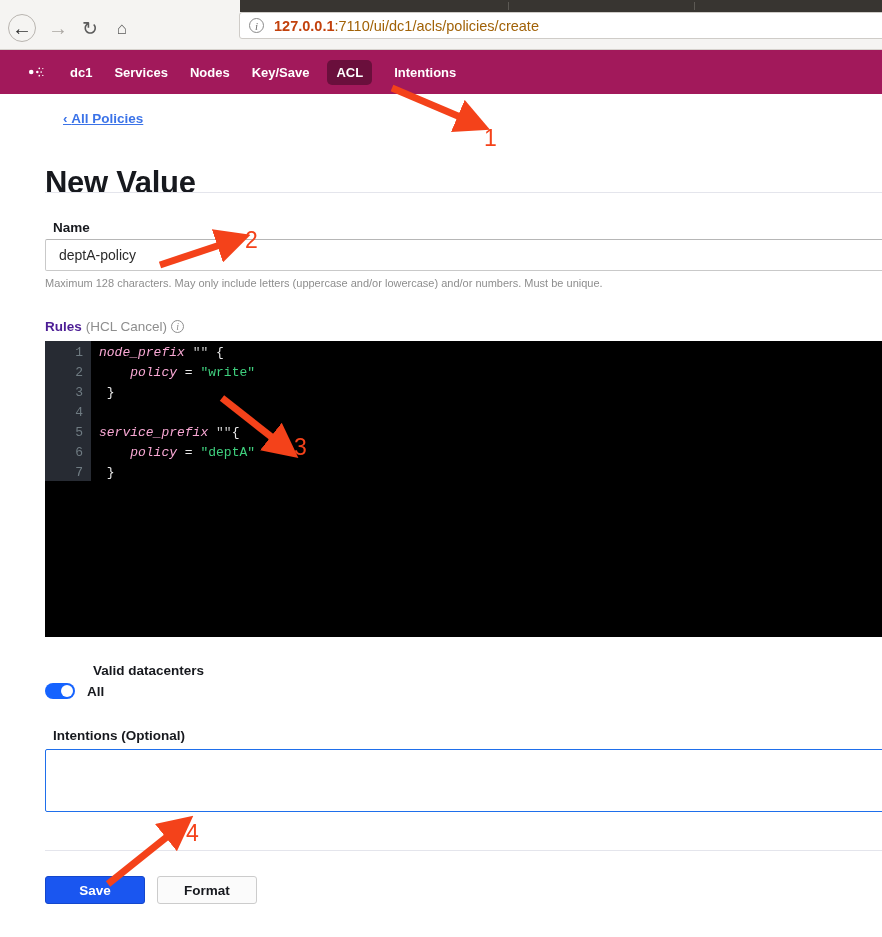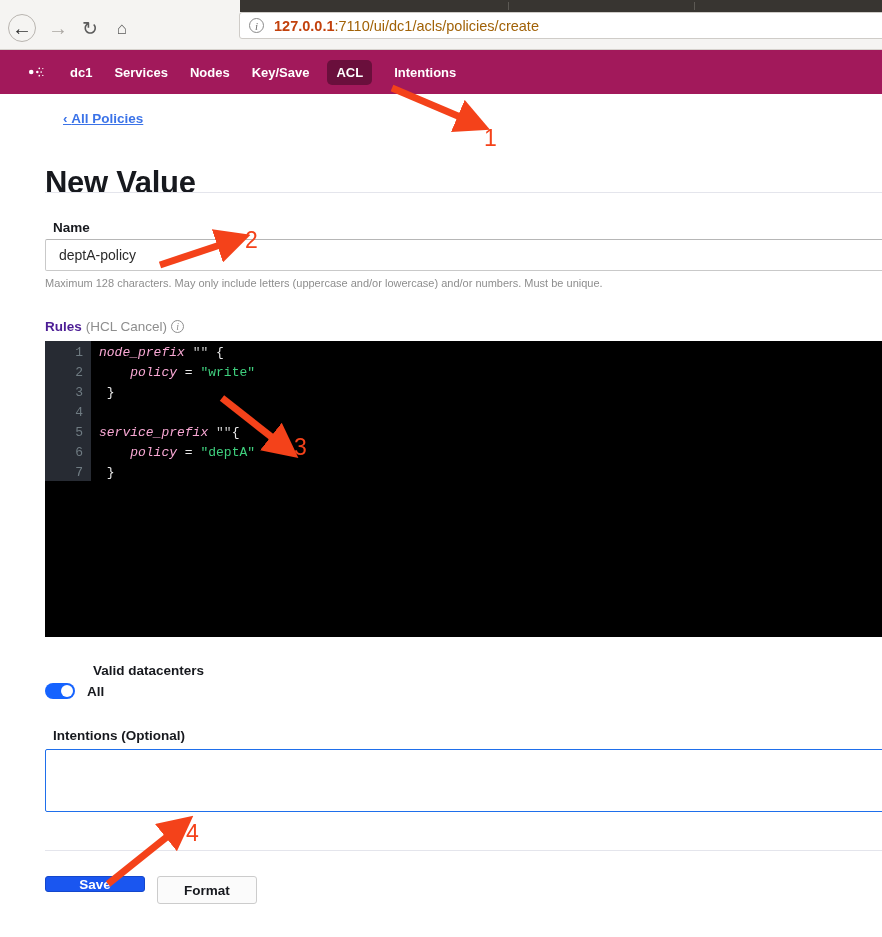--- a/index.html
+++ b/index.html
@@ -306,21 +306,21 @@
     background: #e4e5ec;
   }
 
   #button-row {
     position: absolute;
     left: 45px; top: 782px;
     display: flex;
     gap: 12px;
   }
   #save-button {
-    width: 100px; height: 16px;
+    width: 100px; height: 28px;
     background: #1a56f0;
     border: 1px solid #1447cc;
     border-radius: 3px;
     color: #ffffff;
     font-family: "Liberation Sans", sans-serif;
     font-size: 13.5px;
     font-weight: bold;
     cursor: pointer;
     padding: 0;
   }

